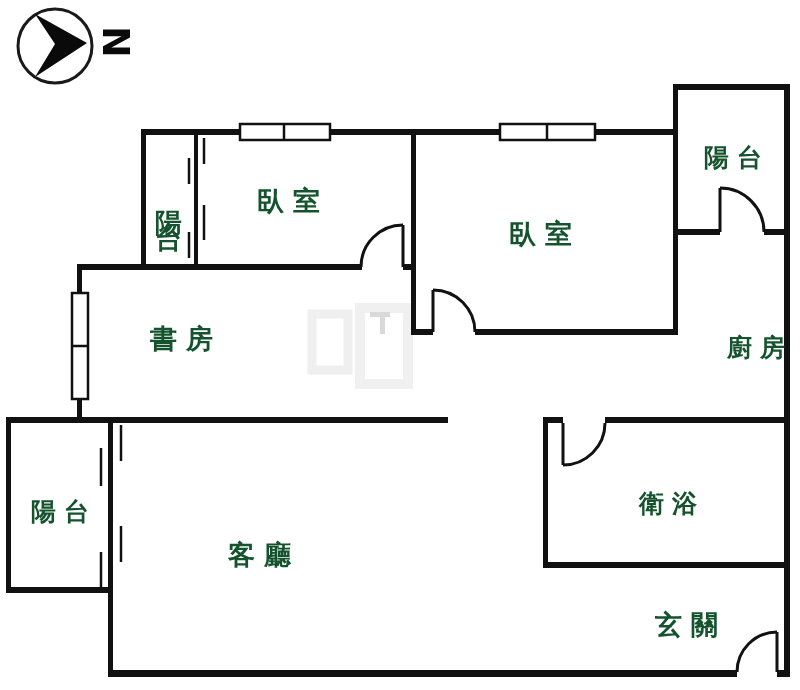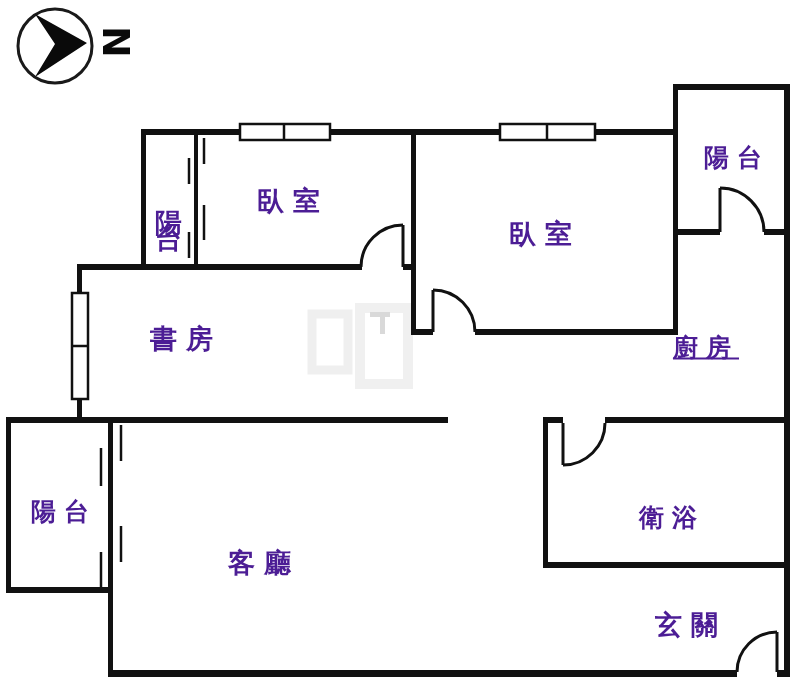--- a/index.html
+++ b/index.html
@@ -7,21 +7,21 @@
     position:relative;
     width:800px;height:690px;
     background:#ffffff;
     font-family:"DejaVu Sans","Liberation Sans",sans-serif;
     overflow:hidden;
   }
   #plan-svg{position:absolute;left:0;top:0;}
   .room-label{
     position:absolute;
     transform:translate(-50%,-50%);
-    color:#4c1d95;
+    color:#14532d;
     font-weight:700;
     font-size:27px;
     letter-spacing:9px;
     white-space:nowrap;
     line-height:1;
   }
   .room-label.small{font-size:25px;letter-spacing:8px;}
   .room-label.vertical{
     writing-mode:vertical-rl;
     text-orientation:upright;
@@ -153,23 +153,23 @@
   <div class="room-label vertical" style="left:169px;top:203px;">陽台</div>
 
   <div class="room-label" style="left:293px;top:200px;">臥室</div>
 
   <div class="room-label" style="left:545px;top:233px;">臥室</div>
 
   <div class="room-label small" style="left:737px;top:157px;">陽台</div>
 
   <div class="room-label" style="left:186px;top:338px;">書房</div>
 
-  <div class="room-label small" style="left:706px;top:347px;text-decoration:underline;">廚房</div>
+  <div class="room-label small" style="left:760px;top:347px;">廚房</div>
 
   <div class="room-label small" style="left:64px;top:511px;">陽台</div>
 
-  <div class="room-label" style="left:264px;top:554px;margin-top:8px;">客廳</div>
+  <div class="room-label" style="left:264px;top:554px;">客廳</div>
 
-  <div class="room-label small" style="left:672px;top:517px;">衛浴</div>
+  <div class="room-label small" style="left:672px;top:503px;">衛浴</div>
 
   <div class="room-label" style="left:691px;top:624px;">玄關</div>
 
 </div>
 
 </body></html>

